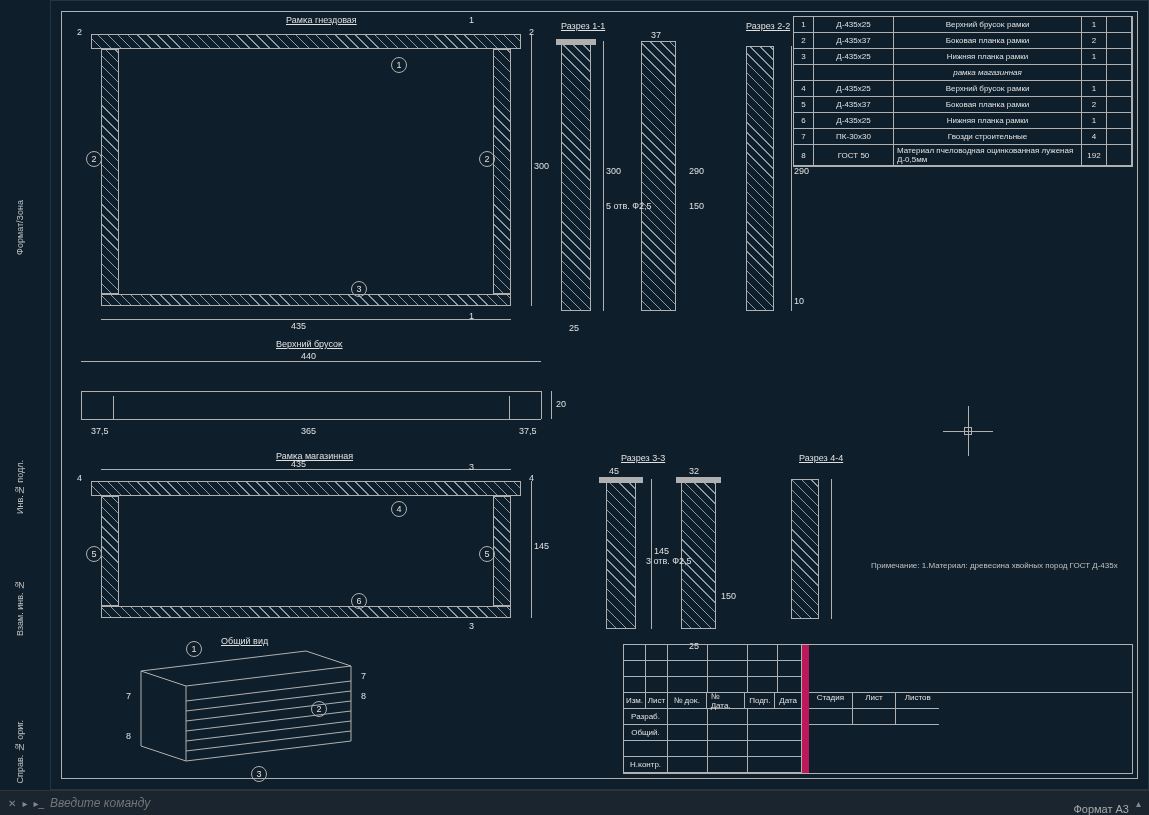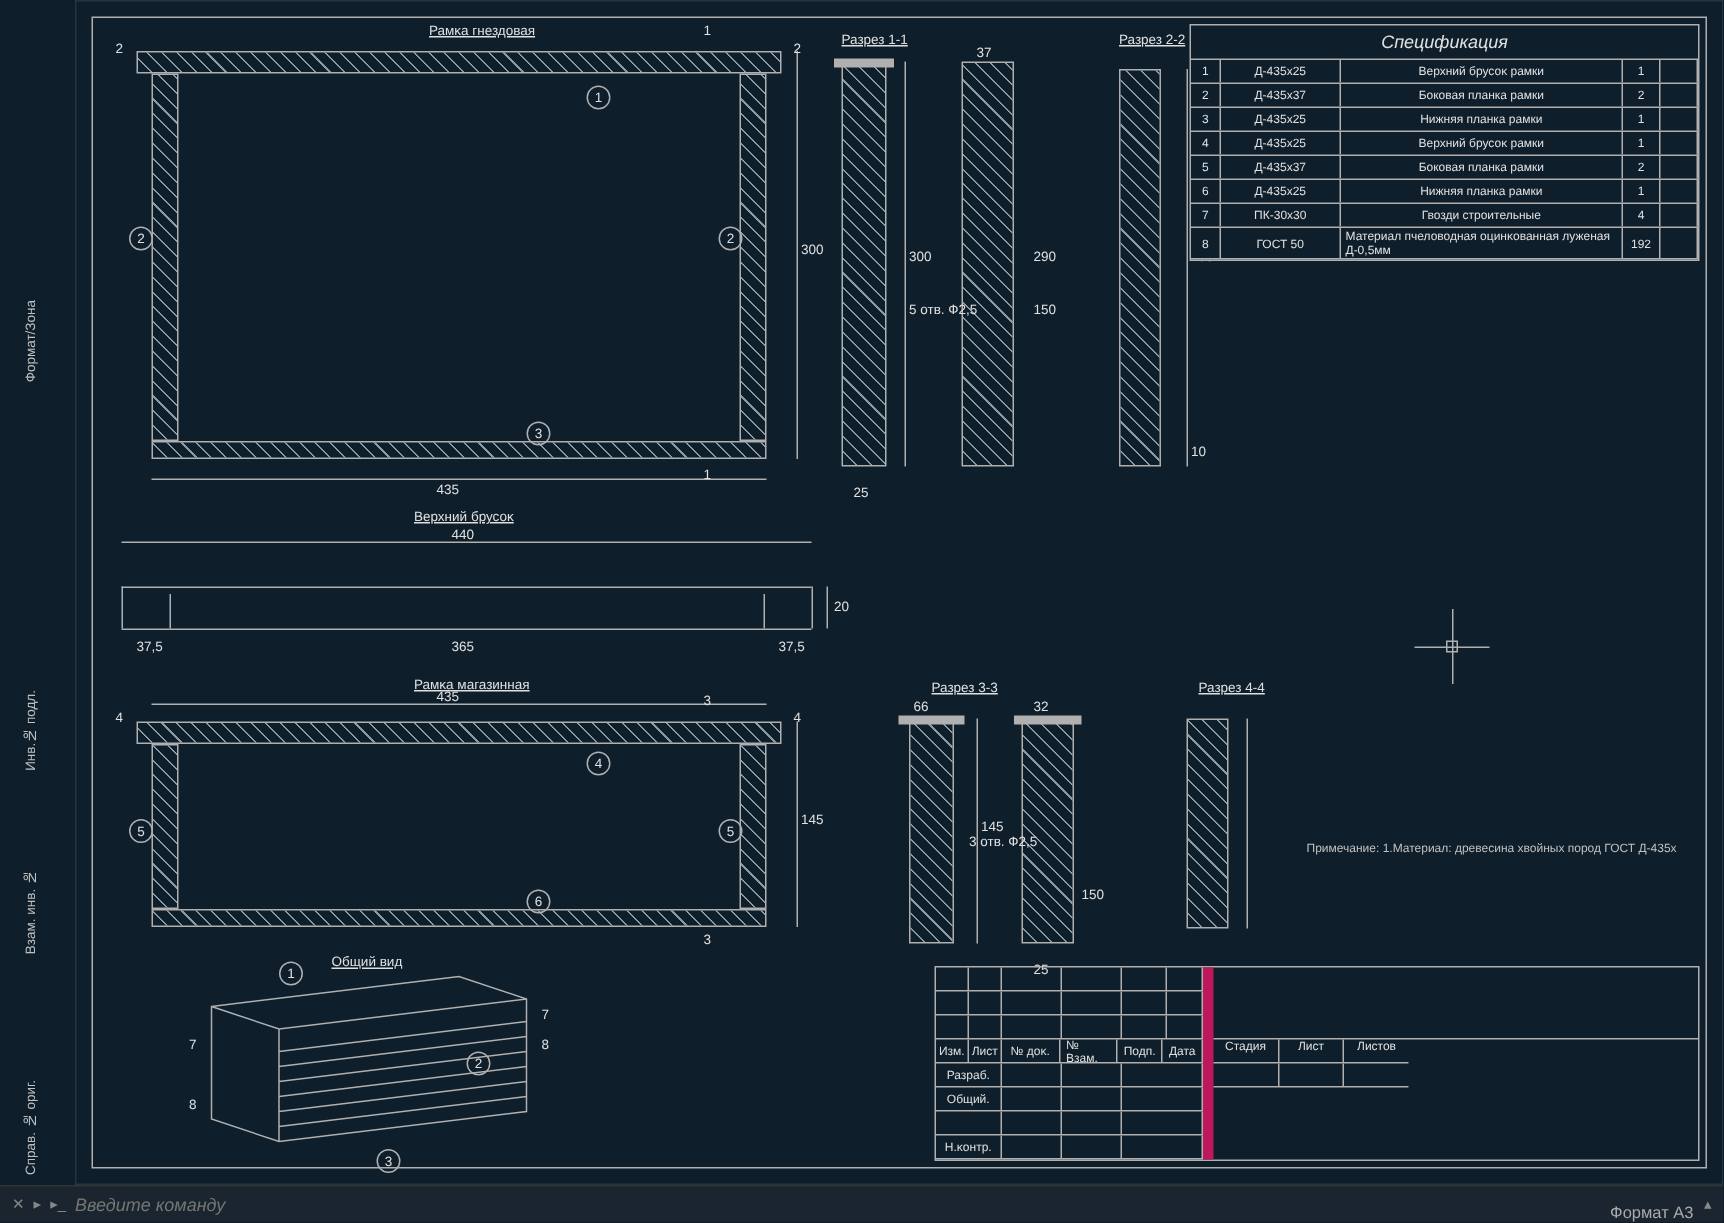--- a/index.html
+++ b/index.html
@@ -116,21 +116,21 @@
   <div class="label" style="left:418px;top:461px">3</div>
   <div class="label" style="left:418px;top:620px">3</div>
   <div class="label" style="left:26px;top:472px">4</div>
   <div class="label" style="left:478px;top:472px">4</div>
 
   <div class="label u" style="left:570px;top:452px">Разрез 3-3</div>
   <div class="hatch-box" style="left:555px;top:478px;width:30px;height:150px"></div>
   <div class="line" style="left:548px;top:476px;width:44px;height:6px"></div>
   <div class="hatch-box" style="left:630px;top:478px;width:35px;height:150px"></div>
   <div class="line" style="left:625px;top:476px;width:45px;height:6px"></div>
-  <div class="label" style="left:558px;top:465px">66</div>
+  <div class="label" style="left:558px;top:465px">45</div>
   <div class="label" style="left:638px;top:465px">32</div>
   <div class="dim-v" style="left:600px;top:478px;height:150px"></div>
   <div class="label" style="left:603px;top:545px">145</div>
   <div class="label" style="left:595px;top:555px">3 отв. Ф2,5</div>
   <div class="label" style="left:670px;top:590px">150</div>
   <div class="label" style="left:638px;top:640px">25</div>
 
   <div class="label u" style="left:748px;top:452px">Разрез 4-4</div>
   <div class="hatch-box" style="left:740px;top:478px;width:28px;height:140px"></div>
   <div class="dim-v" style="left:780px;top:478px;height:140px"></div>
@@ -146,21 +146,20 @@
   <div class="callout" style="left:200px;top:765px">3</div>
   <div class="label" style="left:75px;top:690px">7</div>
   <div class="label" style="left:75px;top:730px">8</div>
   <div class="label" style="left:310px;top:670px">7</div>
   <div class="label" style="left:310px;top:690px">8</div>
 
   <div class="note" style="left:820px;top:560px">Примечание:
 1.Материал: древесина хвойных пород ГОСТ Д-435х</div>
 
   <div class="spec">
-    <div class="spec-title">Спецификация</div>
     <div class="spec-row">
         <div style="width:20px">1</div>
         <div style="width:80px">Д-435х25</div>
         <div style="flex:1">Верхний брусоĸ рамки</div>
         <div style="width:25px">1</div>
         <div style="width:25px"></div>
       </div>
     <div class="spec-row">
         <div style="width:20px">2</div>
         <div style="width:80px">Д-435х37</div>
@@ -169,20 +168,27 @@
         <div style="width:25px"></div>
       </div>
     <div class="spec-row">
         <div style="width:20px">3</div>
         <div style="width:80px">Д-435х25</div>
         <div style="flex:1">Нижняя планка рамки</div>
         <div style="width:25px">1</div>
         <div style="width:25px"></div>
       </div>
     <div class="spec-row">
+        <div style="width:20px"></div>
+        <div style="width:80px"></div>
+        <div style="flex:1;font-style:italic">рамка магазинная</div>
+        <div style="width:25px"></div>
+        <div style="width:25px"></div>
+      </div>
+    <div class="spec-row">
         <div style="width:20px">4</div>
         <div style="width:80px">Д-435х25</div>
         <div style="flex:1">Верхний брусоĸ рамки</div>
         <div style="width:25px">1</div>
         <div style="width:25px"></div>
       </div>
     <div class="spec-row">
         <div style="width:20px">5</div>
         <div style="width:80px">Д-435х37</div>
         <div style="flex:1">Боковая планка рамки</div>
@@ -236,21 +242,21 @@
             <div style="width:22px"></div>
             <div style="width:40px"></div>
             <div style="width:40px"></div>
             <div style="width:30px"></div>
             <div style="flex:1"></div>
           </div>
         <div class="tb-row">
             <div style="width:22px">Изм.</div>
             <div style="width:22px">Лист</div>
             <div style="width:40px">№ доĸ.</div>
-            <div style="width:40px">№ Взам.</div>
+            <div style="width:40px">№ Дата.</div>
             <div style="width:30px">Подп.</div>
             <div style="flex:1">Дата</div>
           </div>
         <div class="tb-row">
             <div style="width:44px">Разраб.</div>
             <div style="width:40px"></div>
             <div style="width:40px"></div>
             <div style="flex:1"></div>
           </div>
         <div class="tb-row">

